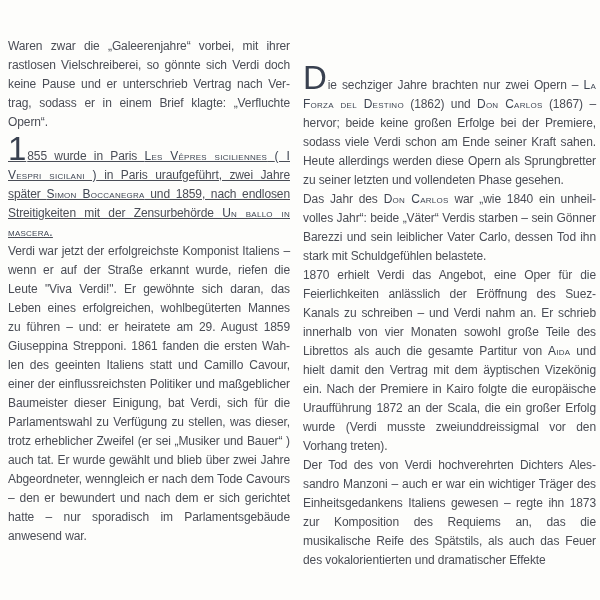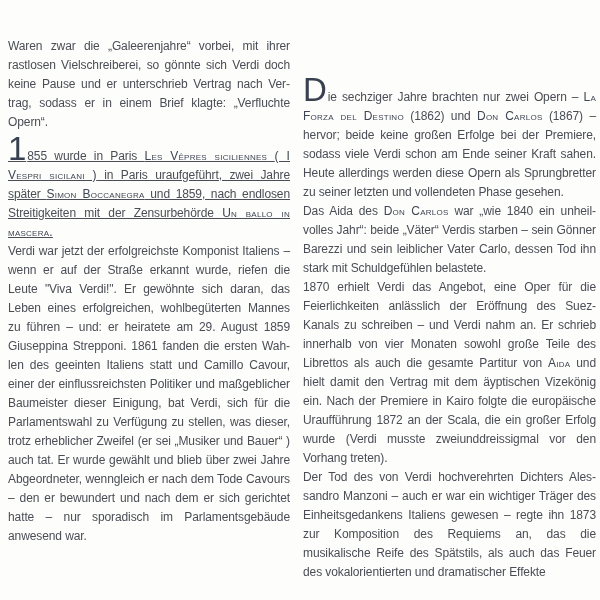--- a/index.html
+++ b/index.html
@@ -21,21 +21,21 @@
     text-align: justify;
     color: var(--text, #4a4d56);
     font-size: 12px;
     line-height: 19px;
     letter-spacing: -0.1px;
     hyphens: manual;
     -webkit-hyphens: manual;
   }
   .col-left  { width: 284px; padding-top: 37px; padding-right: 2px; }
   .col-gap   { width: 11px; flex: 0 0 11px; }
-  .col-right { width: 293px; padding-top: 76px; margin-top: 12px; }
+  .col-right { width: 293px; padding-top: 76px; }
   .para { margin: 0; }
   .para.gap { margin-top: 15px; text-decoration: underline; }
   .seg { color: inherit; }
   .sc {
     font-variant: small-caps;
     color: var(--sc, #3e4553);
     letter-spacing: 0.25px;
   }
   .initial {
     font-size: 33px;
@@ -50,17 +50,17 @@
 
 <div class="page">
   <div class="col col-left">
       <p class="para"><span class="seg">Waren zwar die „Galeerenjahre“ vorbei, mit ihrer rastlosen Vielschreiberei, so gönnte sich Verdi doch keine Pause und er unterschrieb Vertrag nach Ver­trag, sodass er in einem Brief klagte: „Verfluchte Opern“.</span></p>
       <p class="para gap"><span class="initial">1</span><span class="seg">855 wurde in Paris </span><span class="sc">Les Vêpres siciliennes</span><span class="seg"> </span><span class="sc">( I Vespri sicilani )</span><span class="seg"> in Paris uraufgeführt, zwei Jahre später </span><span class="sc">Simon Boccanegra</span><span class="seg"> und 1859, nach endlosen Streitigkeiten mit der Zensurbehörde </span><span class="sc">Un ballo in mascera.</span></p>
       <p class="para"><span class="seg">Verdi war jetzt der erfolgreichste Komponist Italiens – wenn er auf der Straße erkannt wurde, riefen die Leute "Viva Verdi!". Er gewöhnte sich daran, das Leben eines erfolgreichen, wohlbegüterten Mannes zu führen – und: er heiratete am 29. August 1859 Giuseppina Strepponi. 1861 fanden die ersten Wah­len des geeinten Italiens statt und Camillo Cavour, einer der einflussreichsten Politiker und maßgeb­licher Baumeister dieser Einigung, bat Verdi, sich für die Parlamentswahl zu Verfügung zu stellen, was dieser, trotz erheblicher Zweifel (er sei „Musiker und Bauer“ ) auch tat. Er wurde gewählt und blieb über zwei Jahre Abgeordneter, wenngleich er nach dem Tode Cavours – den er bewundert und nach dem er sich gerichtet hatte – nur sporadisch im Parlaments­gebäude anwesend war.</span></p>
     </div>
   <div class="col-gap"></div>
   <div class="col col-right">
       <p class="para"><span class="initial">D</span><span class="seg">ie sechziger Jahre brachten nur zwei Opern – </span><span class="sc">La Forza del Destino</span><span class="seg"> (1862) und </span><span class="sc">Don Carlos</span><span class="seg"> (1867) – hervor; beide keine großen Erfolge bei der Premiere, sodass viele Verdi schon am Ende seiner Kraft sahen. Heute allerdings werden diese Opern als Sprungbretter zu seiner letzten und vollendeten Phase gesehen.</span></p>
-      <p class="para"><span class="seg">Das Aida des </span><span class="sc">Don Carlos</span><span class="seg"> war „wie 1840 ein unheil­volles Jahr“: beide „Väter“ Verdis starben – sein Gön­ner Barezzi und sein leiblicher Vater Carlo, dessen Tod ihn stark mit Schuldgefühlen belastete.</span></p>
+      <p class="para"><span class="seg">Das Jahr des </span><span class="sc">Don Carlos</span><span class="seg"> war „wie 1840 ein unheil­volles Jahr“: beide „Väter“ Verdis starben – sein Gön­ner Barezzi und sein leiblicher Vater Carlo, dessen Tod ihn stark mit Schuldgefühlen belastete.</span></p>
       <p class="para"><span class="seg">1870 erhielt Verdi das Angebot, eine Oper für die Feierlichkeiten anlässlich der Eröffnung des Suez-Kanals zu schreiben – und Verdi nahm an. Er schrieb innerhalb von vier Monaten sowohl große Teile des Librettos als auch die gesamte Partitur von </span><span class="sc">Aida</span><span class="seg"> und hielt damit den Vertrag mit dem äyptischen Vizekö­nig ein. Nach der Premiere in Kairo folgte die europä­ische Uraufführung 1872 an der Scala, die ein gro­ßer Erfolg wurde (Verdi musste zweiunddreissigmal vor den Vorhang treten).</span></p>
       <p class="para"><span class="seg">Der Tod des von Verdi hochverehrten Dichters Ales­sandro Manzoni – auch er war ein wichtiger Träger des Einheitsgedankens Italiens gewesen – regte ihn 1873 zur Komposition des Requiems an, das die musikalische Reife des Spätstils, als auch das Feuer des vokalorientierten und dramatischer Effekte</span></p>
     </div>
 </div>
 
 </body></html>

